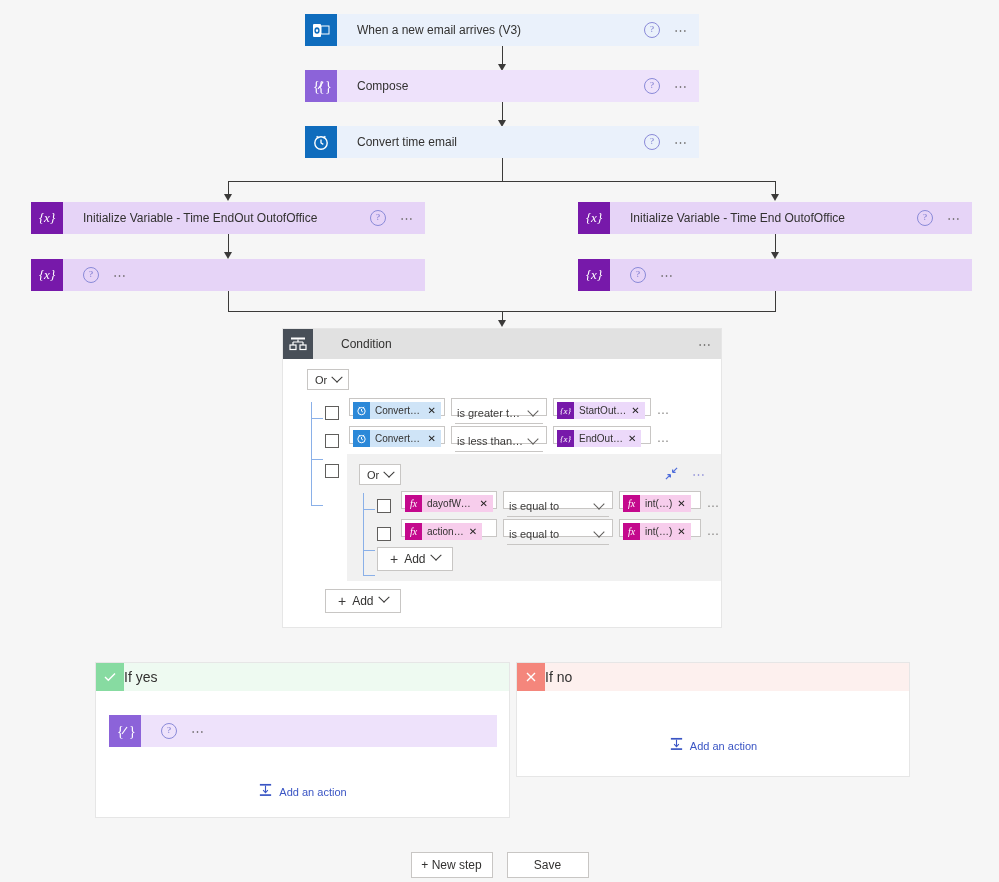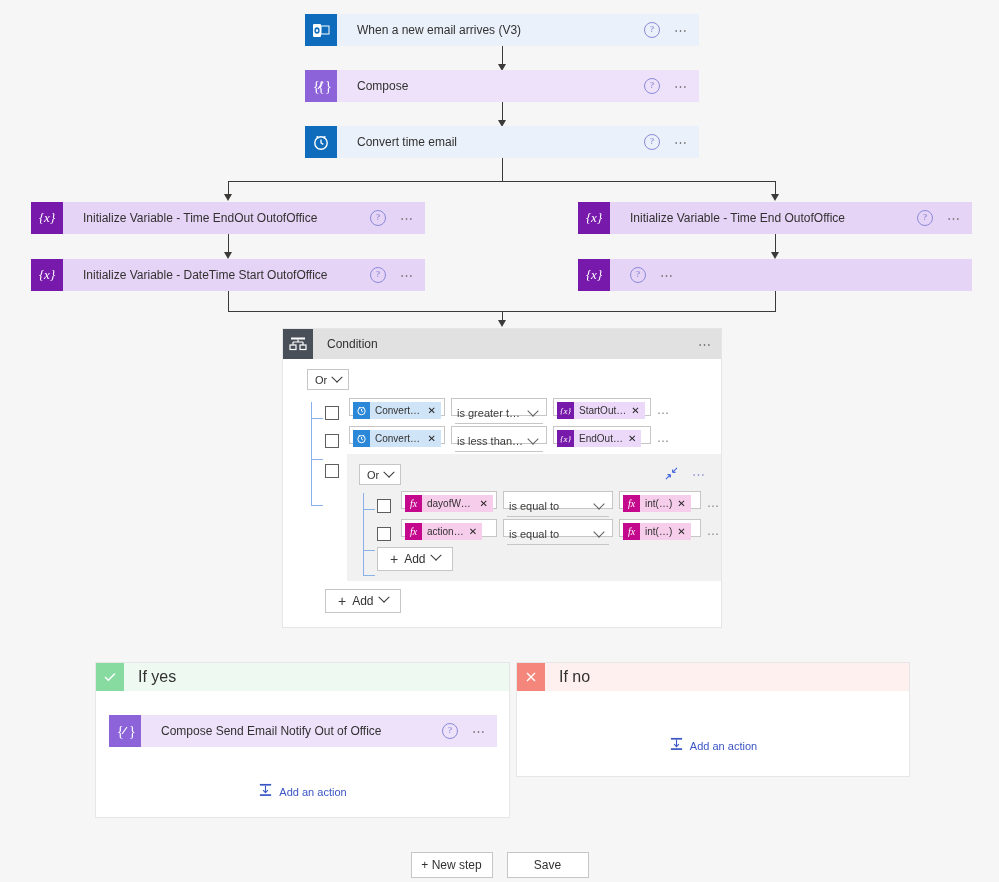--- a/index.html
+++ b/index.html
@@ -116,21 +116,21 @@
     height: 30px;
     background: #e1e1e1;
   }
   .cond-head .sq {
     width: 30px; height: 30px; flex: 0 0 30px;
     background: #484f58;
     display: flex; align-items: center; justify-content: center;
   }
   .cond-head .title {
     flex: 1 1 auto;
-    padding-left: 14px;
+    padding-left: 28px;
     font-size: 12px;
   }
   .cond-body { padding: 10px 12px 14px 24px; }
 
   .pill {
     display: inline-flex;
     align-items: center;
     gap: 6px;
     height: 21px;
     padding: 0 7px;
@@ -302,21 +302,21 @@
   }
   .branch-head {
     display: flex;
     align-items: center;
     height: 28px;
   }
   .branch-head .sq {
     width: 28px; height: 28px; flex: 0 0 28px;
     display: flex; align-items: center; justify-content: center;
   }
-  .branch-head .lbl { padding-left: 14px; font-size: 16px; }
+  .branch-head .lbl { padding-left: 0; font-size: 14px; }
   .yes .branch-head .sq { background: #87dba1; }
   .yes .branch-head    { background: #eefaf1; }
   .no  .branch-head .sq { background: #f4867c; }
   .no  .branch-head    { background: #fdf0ee; align-items: center; }
 
   .addaction {
     display: inline-flex;
     align-items: center;
     gap: 6px;
     color: #3a55c4;
@@ -442,21 +442,20 @@
       <span class="help">?</span>
       <span class="dots">⋯</span>
     </div>
   </div>
 
   <div class="card c-violet" style="left:31px; top:259px; width:394px;">
     <div class="sq">
       <span class="glyph-fx" style="font-size:13px;">{<i>x</i>}</span>
     </div>
     <div class="body">
-      <span class="title">Initialize Variable - DateTime Start OutofOffice</span>
       <span class="help">?</span>
       <span class="dots">⋯</span>
     </div>
   </div>
 
   <div class="card c-violet" style="left:578px; top:202px; width:394px;">
     <div class="sq">
       <span class="glyph-fx" style="font-size:13px;">{<i>x</i>}</span>
     </div>
     <div class="body">
@@ -686,21 +685,20 @@
     <div style="position:relative; height:126px;">
       <div class="card c-lilac" style="left:13px; top:24px; width:388px;">
         <div class="sq">
           <svg width="20" height="16" viewBox="0 0 20 16" aria-hidden="true">
             <text x="2" y="12.5" font-family="Liberation Serif, serif" font-size="14" fill="#fff">{</text>
             <text x="14" y="12.5" font-family="Liberation Serif, serif" font-size="14" fill="#fff">}</text>
             <path d="M7 11 L12 4" stroke="#fff" stroke-width="1.2" fill="none"></path>
           </svg>
         </div>
         <div class="body">
-          <span class="title">Compose Send Email Notify Out of Office</span>
           <span class="help">?</span>
           <span class="dots">⋯</span>
         </div>
       </div>
       <div style="position:absolute; left:0; right:0; top:92px; display:flex; justify-content:center;">
         <span class="addaction">
           <span>
             <svg width="15" height="15" viewBox="0 0 16 16" aria-hidden="true">
               <rect x="2" y="1" width="12" height="1.8" fill="#3a55c4"></rect>
               <path d="M8 2.8 L8 10" stroke="#3a55c4" stroke-width="1.2"></path>

